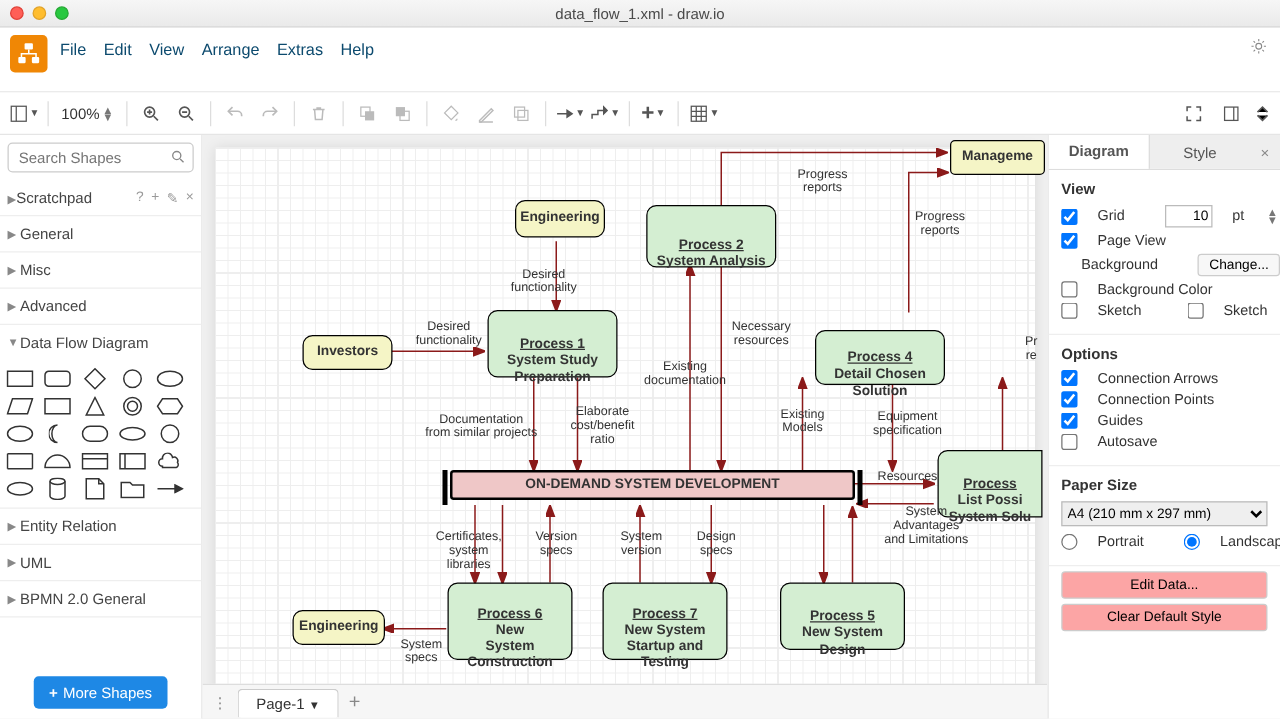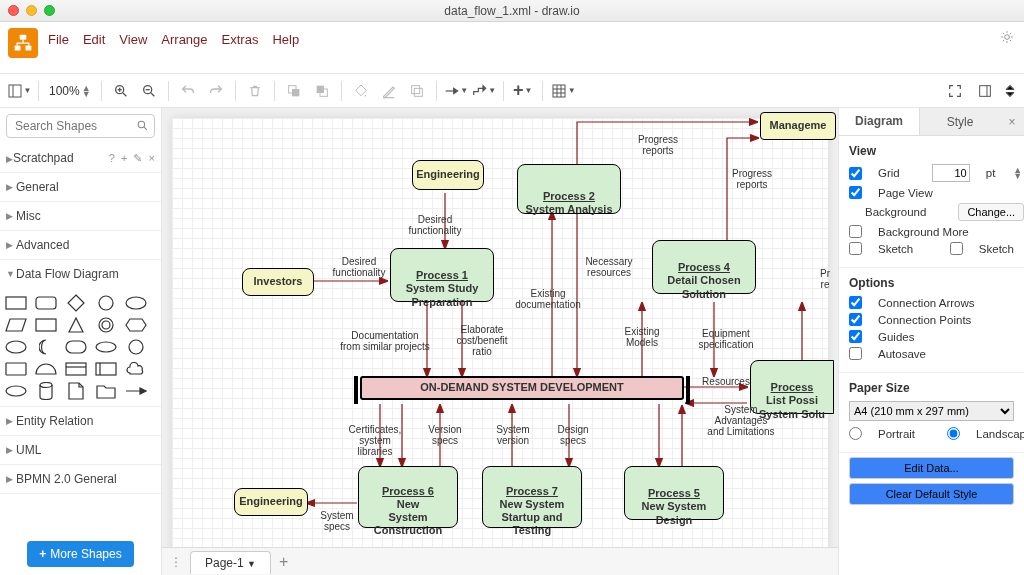--- a/index.html
+++ b/index.html
@@ -13,21 +13,21 @@
 .tl.y { background: #ffbd2e; border: 0.5px solid #e2a328; }
 .tl.g { background: #28c840; border: 0.5px solid #26a934; }
 .titlebar .title { font-size: 12px; color: #4a4a4a; }
 
 
 .header { height: 52px; background: #fff; border-bottom: 1px solid #e5e5e5; display: flex; align-items: flex-start; padding: 4px 8px 0 8px; }
 .logo { width: 30px; height: 30px; background: #f08705; border-radius: 4px; margin-right: 10px; margin-top: 2px; display:flex;align-items:center;justify-content:center; }
 .logo svg { width: 20px; height: 20px; }
 .hmain { display:flex; flex-direction:column; }
 .fname { font-size: 16px; font-weight: 400; color: #353535; margin-top: 2px; }
-.menu { display: flex; gap: 14px; font-size: 13px; color: #7f1d1d; margin-top: 6px; }
+.menu { display: flex; gap: 14px; font-size: 13px; color: #0c4a6e; margin-top: 6px; }
 .menu span { cursor: default; }
 .sun { position:absolute; right:10px; top:30px; }
 
 
 .toolbar { height: 34px; background: #fff; border-bottom: 1px solid #e5e5e5; display: flex; align-items: center; padding: 0 6px; gap: 2px; }
 .tb { width: 26px; height: 26px; display:flex; align-items:center; justify-content:center; color:#555; border-radius:2px; }
 .tb.dis { color:#bbb; }
 .tb svg { width:16px; height:16px; }
 .sep { width:1px; height:20px; background:#ddd; margin: 0 4px; }
 .zoom { font-size:12px; padding:2px 4px; display:flex; align-items:center; }
@@ -74,21 +74,21 @@
 .rtab.in { background:#eee; border-left:1px solid #ddd; }
 .xclose { width:24px; display:flex; align-items:center; justify-content:center; background:#eee; color:#888; }
 .rsec { padding:8px 10px; border-bottom:1px solid #eee; }
 .rsec h4 { font-size:12px; font-weight:bold; margin-bottom:6px; }
 .row { display:flex; align-items:center; gap:16px; margin:4px 0; font-size:11.5px; }
 .row input[type=checkbox],.row input[type=radio] { margin:0; }
 .num { width:38px; height:18px; border:1px solid #bbb; text-align:right; padding:0 2px; font-size:11px; }
 .colswatch { width:18px; height:14px; border:1px solid #999; background:#fff; }
 .btn-s { border:1px solid #ccc; background:#f7f7f7; border-radius:3px; padding:2px 8px; font-size:11px; }
 .sel { width:100%; height:20px; border:1px solid #bbb; font-size:11px; }
-.full-btn { display:block; width:calc(100% - 20px); margin:4px auto; padding:4px; border:1px solid #ccc; background:#3b82f6; border-radius:3px; font-size:11px; text-align:center; }
+.full-btn { display:block; width:calc(100% - 20px); margin:4px auto; padding:4px; border:1px solid #ccc; background:#fca5a5; border-radius:3px; font-size:11px; text-align:center; }
 
 .arrow-svg { position:absolute; inset:0; pointer-events:none; }
 .arrow-svg line, .arrow-svg path { stroke:#8b1a1a; stroke-width:1.2; fill:none; }
 .arrow-svg polygon { fill:#8b1a1a; stroke:#8b1a1a; }
 </style>
 </head>
 <body>
 
 <div class="titlebar">
   <div class="traffic">
@@ -519,21 +519,21 @@
           <b>Investors</b>
         </div>
       <div class="box green" style="left:228px;top:140px;width:104px;height:54px">
           <span class="bt">Process 1</span>
           <b>System Study Preparation</b>
         </div>
       <div class="box green" style="left:355px;top:56px;width:104px;height:50px">
           <span class="bt">Process 2</span>
           <b>System Analysis</b>
         </div>
-      <div class="box green" style="left:490px;top:132px;width:104px;height:54px">
+      <div class="box green" style="left:490px;top:156px;width:104px;height:44px">
           <span class="bt">Process 4</span>
           <b>Detail Chosen Solution</b>
         </div>
       <div class="box yellow" style="left:598px;top:4px;width:76px;height:28px;border-radius:4px">
           <b>Manageme</b>
         </div>
 
       <div class="box pink" style="left:198px;top:268px;width:324px;height:24px;font-size:11px">
           <span>ON-DEMAND SYSTEM DEVELOPMENT</span>
         </div>
@@ -638,21 +638,21 @@
           <span>Page View</span>
         </div>
       <div class="row">
           <span style="width:14px"></span>
           <span>Background</span>
           <span style="flex:1"></span>
           <button class="btn-s">Change...</button>
         </div>
       <div class="row">
           <input type="checkbox" style="">
-          <span>Background More</span>
+          <span>Background Color</span>
         </div>
       <div class="row">
           <input type="checkbox" style="">
           <span>Sketch</span>
           <span style="width:20px"></span>
           <input type="checkbox" style="">
           <span>Sketch</span>
         </div>
     </div>
     <div class="rsec">

